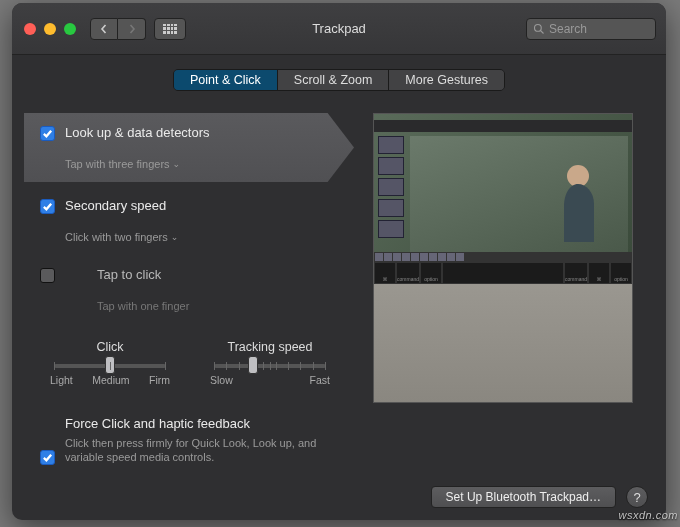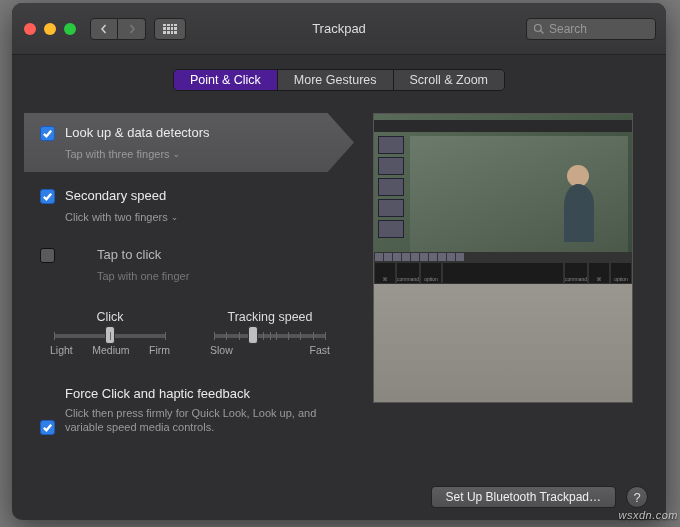--- a/index.html
+++ b/index.html
@@ -18,31 +18,31 @@
   .gridbtn { width: 32px; height: 22px; background: #555; border: 1px solid #222; border-radius: 4px; margin-left: 8px; display:flex; align-items:center; justify-content:center; }
   .gridicon { width:14px; height:10px; display:grid; grid-template-columns:repeat(4,1fr); grid-template-rows:repeat(3,1fr); gap:1px; }
   .gridicon span { background:#ccc; }
   .title { position:absolute; left:50%; transform:translateX(-50%); color:#ddd; font-size:13px; }
   .search { margin-left:auto; margin-right:10px; width:130px; height:22px; background:#555; border:1px solid #222; border-radius:4px; display:flex; align-items:center; padding:0 6px; color:#999; font-size:12px; gap:4px; }
   .search svg { width:12px; height:12px; fill:#999; }
   .tabs { display:flex; justify-content:center; margin-top:14px; }
   .tabrow { display:flex; border:1px solid #1a1a1a; border-radius:5px; overflow:hidden; height:22px; }
   .tab { padding: 0 16px; font-size:12.5px; color:#ddd; background:#424244; display:flex; align-items:center; border-right:1px solid #1a1a1a; cursor:pointer; }
   .tab:last-child { border-right:none; }
-  .tab.active { background:#4c1d95; color:#fff; }
+  .tab.active { background:#0c4a6e; color:#fff; }
   .content { display:flex; padding: 22px 23px 0 20px; gap: 20px; }
   .leftcol { flex:1; min-width:0; }
   .options { display:flex; flex-direction:column; }
   .optrow { display:flex; align-items:flex-start; padding: 10px 10px 10px 8px; border-radius: 0; position:relative; }
   .opt-arrow { background: linear-gradient(#5a5a5d,#505053); padding-top:12px; padding-bottom:12px; clip-path: polygon(0 0, 92% 0, 100% 50%, 92% 100%, 0 100%); width: 330px; margin-left:-8px; padding-left:16px; }
   .chk { width:15px; height:15px; border-radius:3px; border:1px solid #111; background:#5a5a5c; margin-right:10px; margin-top:1px; flex-shrink:0; display:flex; align-items:center; justify-content:center; }
   .chk.on { background:#2f7fe6; border-color:#1a5bbf; }
   .chk.on svg { width:11px; height:11px; stroke:#fff; stroke-width:2.5; fill:none; }
   .opt-title { color:#eaeaea; font-size:13px; line-height:1.3; }
-  .opt-sub { color:#9a9a9a; font-size:11px; margin-top:6px; display:flex; align-items:center; gap:3px; }
+  .opt-sub { color:#9a9a9a; font-size:11px; margin-top:16px; display:flex; align-items:center; gap:3px; }
   .opt-sub.disabled { color:#777; }
   .chev { font-size:9px; color:#9a9a9a; }
   .sliders { display:flex; gap:40px; margin-top:18px; margin-left:18px; }
   .sliderbox { width:120px; text-align:center; }
   .slabel { color:#ddd; font-size:12.5px; margin-bottom:10px; }
   .track { height:4px; background:#555; border-radius:2px; position:relative; margin:0 4px 6px 4px; }
   .track::before, .track::after { content:''; position:absolute; height:8px; width:1px; background:#666; top:-2px; }
   .ticks { position:absolute; inset:0; display:flex; justify-content:space-between; top:-2px;}
   .ticks span { width:1px; height:8px; background:#666; }
   .knob { position:absolute; width:10px; height:18px; background:#bfbfc2; border:1px solid #333; border-radius:3px; top:-8px; }
@@ -115,24 +115,24 @@
       <span>Search</span>
     </div>
   </div>
 
   <div class="tabs">
     <div class="tabrow">
       <div class="tab active">
           <span>Point &amp; Click</span>
         </div>
       <div class="tab">
+          <span>Scroll &amp; Zoom</span>
+        </div>
+      <div class="tab">
           <span>More Gestures</span>
-        </div>
-      <div class="tab">
-          <span>Scroll &amp; Zoom</span>
         </div>
     </div>
   </div>
 
   <div class="content">
     <div class="leftcol">
       <div class="options">
         <div class="optrow opt-arrow">
           <div class="chk on">
               <svg viewBox="0 0 12 12">

